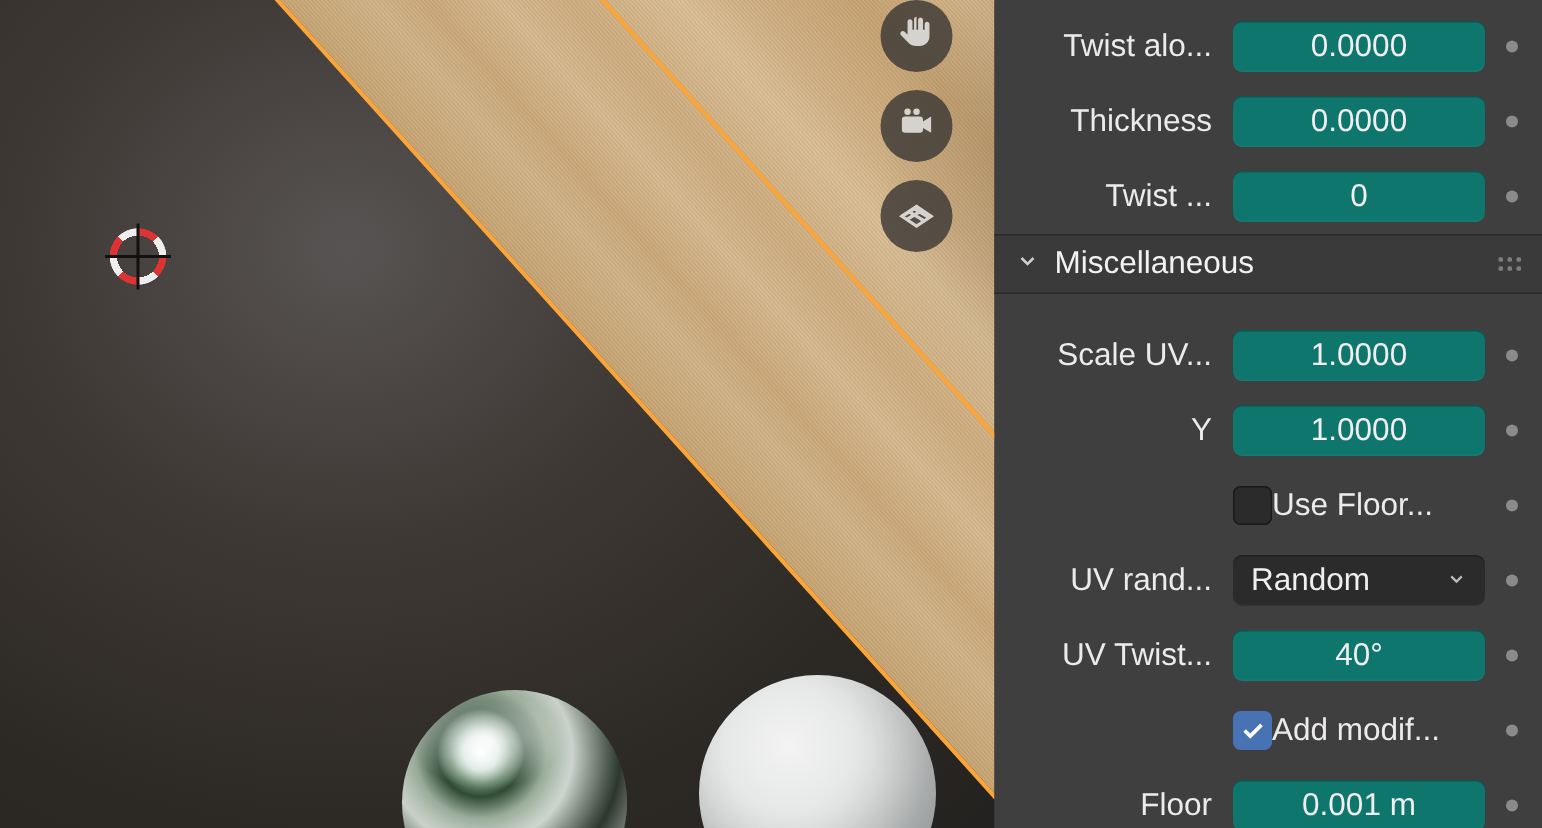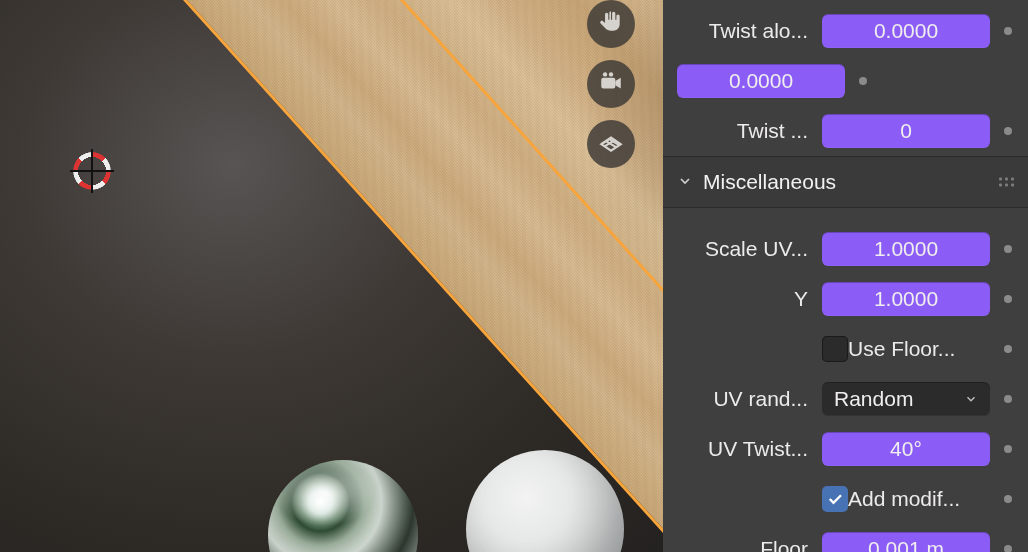--- a/index.html
+++ b/index.html
@@ -40,31 +40,31 @@
 .gizmo-stack { position: absolute; right: 28px; top: 0; display: flex; flex-direction: column; gap: 12px; }
 .gizmo { width: 48px; height: 48px; border-radius: 50%; background: rgba(60,56,54,0.82); display: flex; align-items: center; justify-content: center; color: #d6d3cf; cursor: pointer; }
 .gizmo svg { width: 26px; height: 26px; }
 
 
 .sidebar { flex: 1; background: #3f3f3f; color: #e8e8e8; font-size: 21px; position: relative; }
 .panel-grip { position: absolute; left: 0; top: 0; bottom: 0; width: 6px; cursor: ew-resize; }
 
 .prop-row { display: flex; align-items: center; height: 50px; padding: 11px 16px 0 14px; gap: 14px; }
 .prop-row .label { flex: 1; text-align: right; color: #eceaea; white-space: nowrap; overflow: hidden; text-overflow: ellipsis; }
-.prop-row .field { width: 168px; height: 34px; background: #8b5cf6; border-radius: 6px; display: flex; align-items: center; justify-content: center; color: #f0eeee; box-shadow: inset 0 1px 0 rgba(0,0,0,0.25), inset 0 -1px 0 rgba(255,255,255,0.04); cursor: ew-resize; }
+.prop-row .field { width: 168px; height: 34px; background: #0f766e; border-radius: 6px; display: flex; align-items: center; justify-content: center; color: #f0eeee; box-shadow: inset 0 1px 0 rgba(0,0,0,0.25), inset 0 -1px 0 rgba(255,255,255,0.04); cursor: ew-resize; }
 .prop-row .field.select { justify-content: space-between; padding: 0 12px; background: #2b2b2b; cursor: pointer; }
 .prop-row .field.select .chev { color: #bdbdbd; }
 .prop-row .checkbox { width: 26px; height: 26px; border-radius: 5px; background: #2b2b2b; box-shadow: inset 0 0 0 1px #1a1a1a; display: flex; align-items: center; justify-content: center; cursor: pointer; }
 .prop-row .checkbox.checked { background: #4772b3; box-shadow: none; }
 .prop-row .checkbox.checked svg { width: 18px; height: 18px; color: #fff; }
 .prop-row .check-wrap { width: 168px; display: flex; align-items: center; }
 .prop-row .check-label { color: #eceaea; white-space: nowrap; overflow: hidden; text-overflow: ellipsis; }
 .prop-row .anim-dot { width: 8px; height: 8px; border-radius: 50%; background: #8b8b8b; flex-shrink: 0; cursor: pointer; }
 
-.section-header { display: flex; align-items: center; height: 52px; padding: 0 14px; background: #3a3a3a; border-top: 1px solid #2a2a2a; border-bottom: 1px solid #2a2a2a; gap: 10px; color: #f2f2f2; margin-top: 6px; position: relative; }
+.section-header { display: flex; align-items: center; height: 40px; padding: 0 14px; background: #3a3a3a; border-top: 1px solid #2a2a2a; border-bottom: 1px solid #2a2a2a; gap: 10px; color: #f2f2f2; margin-top: 6px; position: relative; }
 .section-header .chev { color: #cfcfcf; }
 .section-header .drag-dots { position: absolute; right: 14px; top: 50%; transform: translateY(-50%); display: grid; grid-template-columns: repeat(3, 3px); grid-template-rows: repeat(2, 3px); gap: 3px; }
 .section-header .drag-dots span { width: 3px; height: 3px; background: #7d7d7d; border-radius: 1px; }
 
 .section-body { padding-top: 10px; display: flex; flex-direction: column; gap: 0; }
 </style>
 </head>
 <body>
 
 <div class="app">
@@ -116,20 +116,21 @@
 
   <div class="sidebar">
     <div class="panel-grip"></div>
 
     <div class="prop-row">
       <div class="label">Twist alo...</div>
       <div class="field">0.0000</div>
       <div class="anim-dot"></div>
     </div>
     <div class="prop-row">
+      <div class="label">Thickness</div>
       <div class="field">0.0000</div>
       <div class="anim-dot"></div>
     </div>
     <div class="prop-row">
       <div class="label">Twist ...</div>
       <div class="field">0</div>
       <div class="anim-dot"></div>
     </div>
 
     <div class="section-header">

